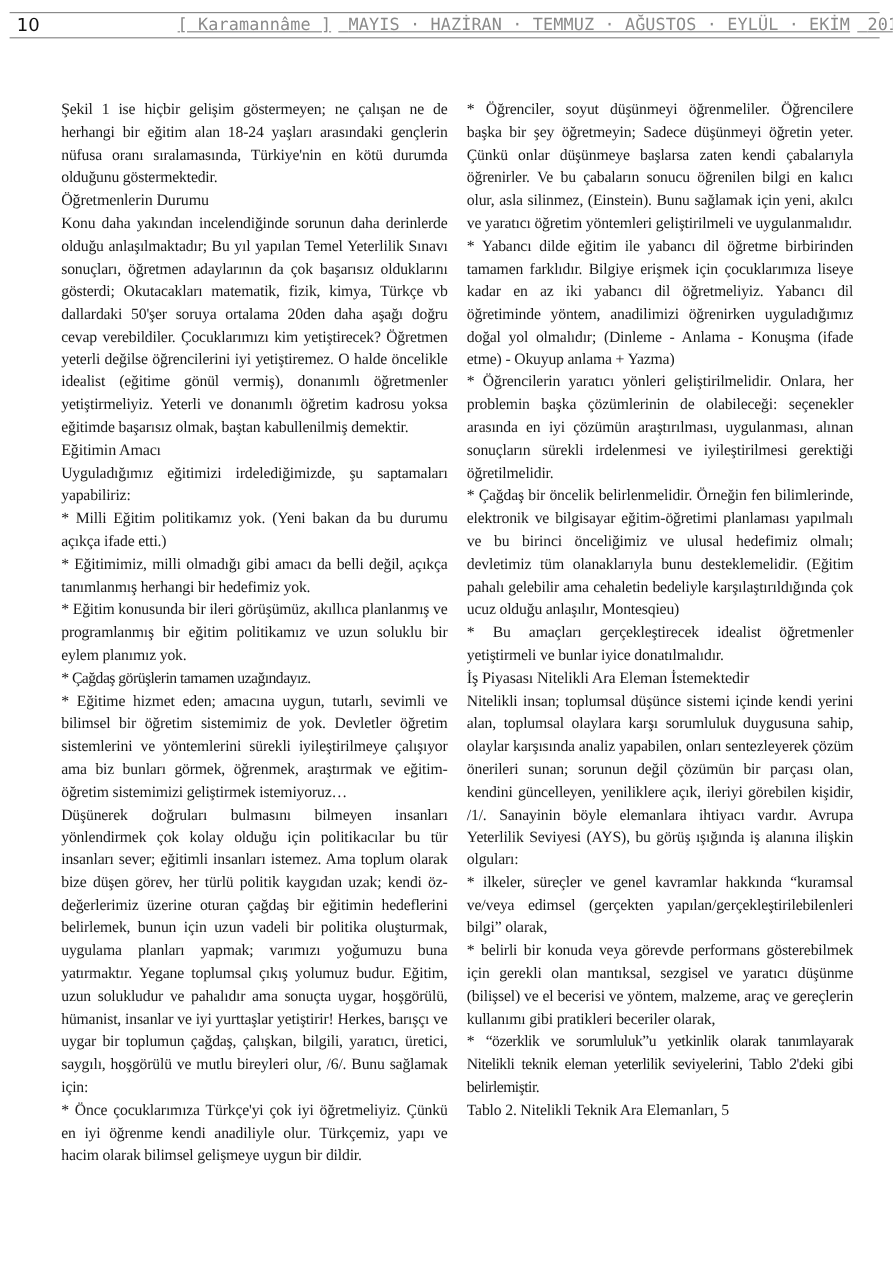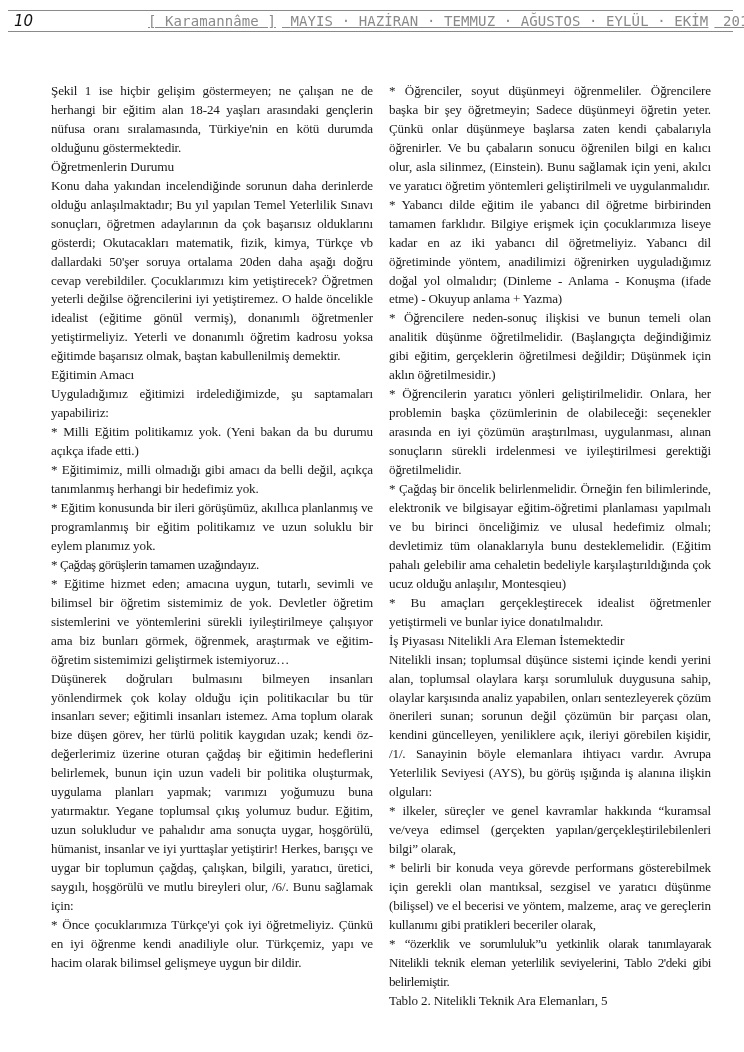--- a/index.html
+++ b/index.html
@@ -3,21 +3,21 @@
   <meta charset="utf-8">
   <style>
     html, body { margin: 0; padding: 0; background: #ffffff; }
     body { width: 744px; height: 1052px; position: relative; overflow: hidden; }
     .header {
       position: absolute; left: 8px; top: 10px; width: 725px; height: 20px;
       border-top: 1.5px solid #8a8a8a; border-bottom: 1.5px solid #8a8a8a;
     }
     .page-number {
       position: absolute; left: 6px; top: 0px;
-      font-family: "DejaVu Sans", sans-serif; font-size: 15px; line-height: 20px; color: #111; font-style: italic;
+      font-family: "DejaVu Sans", sans-serif; font-size: 15px; line-height: 20px; color: #111;
     }
     .running-head {
       position: absolute; left: 140px; top: 0px;
       font-family: "DejaVu Sans Mono", monospace; font-size: 14px; line-height: 20px;
       color: #8a8a8a; letter-spacing: 0.1px; white-space: nowrap; text-decoration: underline;
     }
     .running-head span { margin-right: 6px; }
     .column {
       position: absolute; top: 82px; width: 322px;
       font-family: "Liberation Serif", serif; font-size: 13.1px; line-height: 18.95px;
@@ -54,21 +54,20 @@
   <p>* Eğitim konusunda bir ileri görüşümüz, akıllıca planlanmış ve programlanmış bir eğitim politikamız ve uzun soluklu bir eylem planımız yok.</p>
   <p class="tight">* Çağdaş görüşlerin tamamen uzağındayız.</p>
   <p>* Eğitime hizmet eden; amacına uygun, tutarlı, sevimli ve bilimsel bir öğretim sistemimiz de yok. Devletler öğretim sistemlerini ve yöntemlerini sürekli iyileştirilmeye çalışıyor ama biz bunları görmek, öğrenmek, araştırmak ve eğitim-öğretim sistemimizi geliştirmek istemiyoruz…</p>
   <p>Düşünerek doğruları bulmasını bilmeyen insanları yönlendirmek çok kolay olduğu için politikacılar bu tür insanları sever; eğitimli insanları istemez. Ama toplum olarak bize düşen görev, her türlü politik kaygıdan uzak; kendi öz-değerlerimiz üzerine oturan çağdaş bir eğitimin hedeflerini belirlemek, bunun için uzun vadeli bir politika oluşturmak, uygulama planları yapmak; varımızı yoğumuzu buna yatırmaktır. Yegane toplumsal çıkış yolumuz budur. Eğitim, uzun solukludur ve pahalıdır ama sonuçta uygar, hoşgörülü, hümanist, insanlar ve iyi yurttaşlar yetiştirir! Herkes, barışçı ve uygar bir toplumun çağdaş, çalışkan, bilgili, yaratıcı, üretici, saygılı, hoşgörülü ve mutlu bireyleri olur, /6/. Bunu sağlamak için:</p>
   <p>* Önce çocuklarımıza Türkçe'yi çok iyi öğretmeliyiz. Çünkü en iyi öğrenme kendi anadiliyle olur. Türkçemiz, yapı ve hacim olarak bilimsel gelişmeye uygun bir dildir.</p>
 </div>
 
 <div class="column col-right">
   <p>* Öğrenciler, soyut düşünmeyi öğrenmeliler. Öğrencilere başka bir şey öğretmeyin; Sadece düşünmeyi öğretin yeter. Çünkü onlar düşünmeye başlarsa zaten kendi çabalarıyla öğrenirler. Ve bu çabaların sonucu öğrenilen bilgi en kalıcı olur, asla silinmez, (Einstein). Bunu sağlamak için yeni, akılcı ve yaratıcı öğretim yöntemleri geliştirilmeli ve uygulanmalıdır.</p>
   <p>* Yabancı dilde eğitim ile yabancı dil öğretme birbirinden tamamen farklıdır. Bilgiye erişmek için çocuklarımıza liseye kadar en az iki yabancı dil öğretmeliyiz. Yabancı dil öğretiminde yöntem, anadilimizi öğrenirken uyguladığımız doğal yol olmalıdır; (Dinleme - Anlama - Konuşma (ifade etme) - Okuyup anlama + Yazma)</p>
-  <p>* Öğrencilere neden-sonuç ilişkisi ve bunun temeli olan analitik düşünme öğretilmelidir. (Başlangıçta değindiğimiz gibi eğitim, gerçeklerin öğretilmesi değildir; Düşünmek için aklın öğretilmesidir.)</p>
   <p>* Öğrencilerin yaratıcı yönleri geliştirilmelidir. Onlara, her problemin başka çözümlerinin de olabileceği: seçenekler arasında en iyi çözümün araştırılması, uygulanması, alınan sonuçların sürekli irdelenmesi ve iyileştirilmesi gerektiği öğretilmelidir.</p>
   <p>* Çağdaş bir öncelik belirlenmelidir. Örneğin fen bilimlerinde, elektronik ve bilgisayar eğitim-öğretimi planlaması yapılmalı ve bu birinci önceliğimiz ve ulusal hedefimiz olmalı; devletimiz tüm olanaklarıyla bunu desteklemelidir. (Eğitim pahalı gelebilir ama cehaletin bedeliyle karşılaştırıldığında çok ucuz olduğu anlaşılır, Montesqieu)</p>
   <p>* Bu amaçları gerçekleştirecek idealist öğretmenler yetiştirmeli ve bunlar iyice donatılmalıdır.</p>
   <h2>İş Piyasası Nitelikli Ara Eleman İstemektedir</h2>
   <p>Nitelikli insan; toplumsal düşünce sistemi içinde kendi yerini alan, toplumsal olaylara karşı sorumluluk duygusuna sahip, olaylar karşısında analiz yapabilen, onları sentezleyerek çözüm önerileri sunan; sorunun değil çözümün bir parçası olan, kendini güncelleyen, yeniliklere açık, ileriyi görebilen kişidir, /1/. Sanayinin böyle elemanlara ihtiyacı vardır. Avrupa Yeterlilik Seviyesi (AYS), bu görüş ışığında iş alanına ilişkin olguları:</p>
   <p>* ilkeler, süreçler ve genel kavramlar hakkında “kuramsal ve/veya edimsel (gerçekten yapılan/gerçekleştirilebilenleri bilgi” olarak,</p>
   <p>* belirli bir konuda veya görevde performans gösterebilmek için gerekli olan mantıksal, sezgisel ve yaratıcı düşünme (bilişsel) ve el becerisi ve yöntem, malzeme, araç ve gereçlerin kullanımı gibi pratikleri beceriler olarak,</p>
   <p class="tight">* “özerklik ve sorumluluk”u yetkinlik olarak tanımlayarak Nitelikli teknik eleman yeterlilik seviyelerini, Tablo 2'deki gibi belirlemiştir.</p>
   <p>Tablo 2. Nitelikli Teknik Ara Elemanları, 5</p>
 </div>

